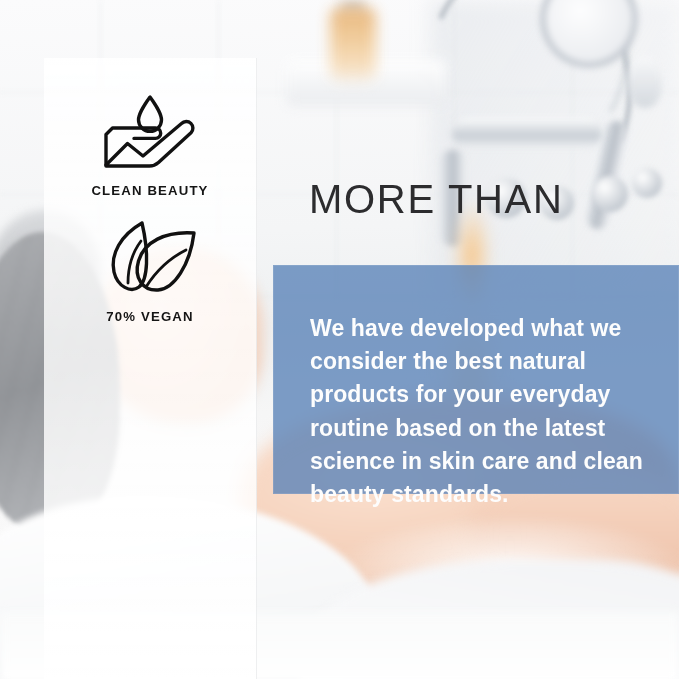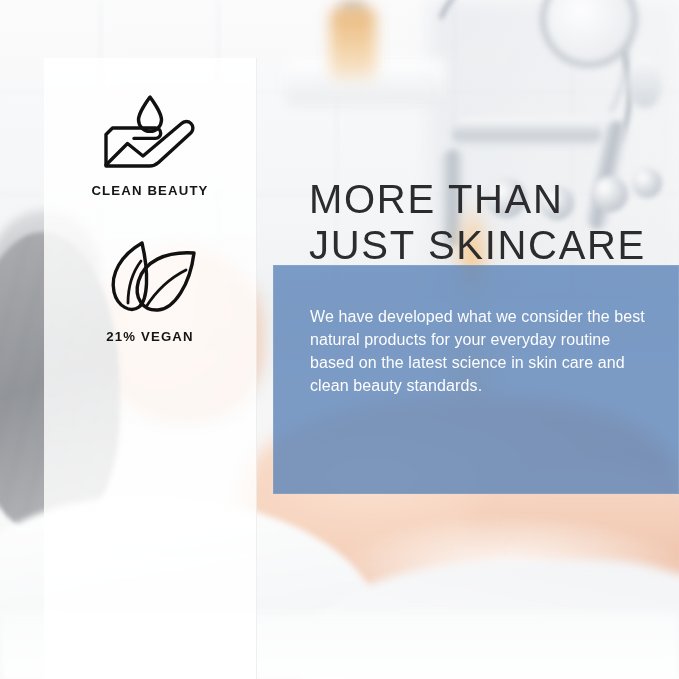--- a/index.html
+++ b/index.html
@@ -188,21 +188,21 @@
     position:absolute;left:44px;top:58px;width:212px;height:621px;
     background:linear-gradient(180deg,rgba(255,255,255,.88) 0%,rgba(255,255,255,.80) 45%,rgba(255,255,255,.86) 100%);
     border-right:1px solid rgba(160,165,170,.18);
     backdrop-filter:blur(1px);
   }
   .badges{
     position:absolute;inset:0;
     display:flex;flex-direction:column;
     align-items:flex-end;
     padding-top:34px;
-    gap:22px;
+    gap:2px;
   }
   .badge{
     width:100%;
     display:flex;flex-direction:column;align-items:center;
     margin-bottom:18px;
   }
   .badge .glyph{
     height:78px;display:flex;align-items:center;justify-content:center;
   }
   .badge .glyph svg{display:block;}
@@ -232,22 +232,22 @@
 
   
   .bluebox{
     position:absolute;left:273px;top:265px;width:406px;height:229px;
     background:rgba(88,130,183,.78);
     box-shadow:inset 0 0 0 1px rgba(255,255,255,.10);
   }
   .bluebox .body{
     position:absolute;left:37px;top:24px;width:345px;
     font-family:"Liberation Sans",sans-serif;
-    font-size:16px;
-    font-weight:400;
+    font-size:23px;
+    font-weight:700;
     line-height:1.445;
     color:#fdfdfd;
     letter-spacing:.1px;
   }
 </style>
 </head>
 <body>
 
 <div id="stage">
 
@@ -299,29 +299,28 @@
 
       <div class="badge">
         <span class="glyph">
           <svg width="104" height="80" viewBox="0 0 104 80" fill="none" stroke="#111" stroke-width="3.4" stroke-linecap="round" stroke-linejoin="round">
             <path d="M44 6 C23 18 12 37 16 55 C19.5 70 33 76 41 70 C50 63 51 36 44 6 Z"></path>
             <path d="M30 66 C30 52 34 36 43 24" stroke-width="2.8"></path>
             <path d="M96 16 C67 14 46 25 40.5 44 C35.5 61 45 74 60 73 C76 72 92 48 96 16 Z"></path>
             <path d="M48 70 C58 54 72 41 88 33" stroke-width="2.8"></path>
           </svg>
         </span>
-        <span class="cap">21% VEGAN</span>
+        <span class="cap">70% VEGAN</span>
       </div>
 
 
     </div>
   </div>
 
   <h1 class="headline">
     <span class="ln">MORE THAN</span>
-    <span class="ln">JUST SKINCARE</span>
   </h1>
 
   <div class="bluebox">
     <p class="body">We have developed what we consider the best natural products for your everyday routine based on the latest science in skin care and clean beauty standards.</p>
   </div>
 
 </div>
 
 </body></html>

